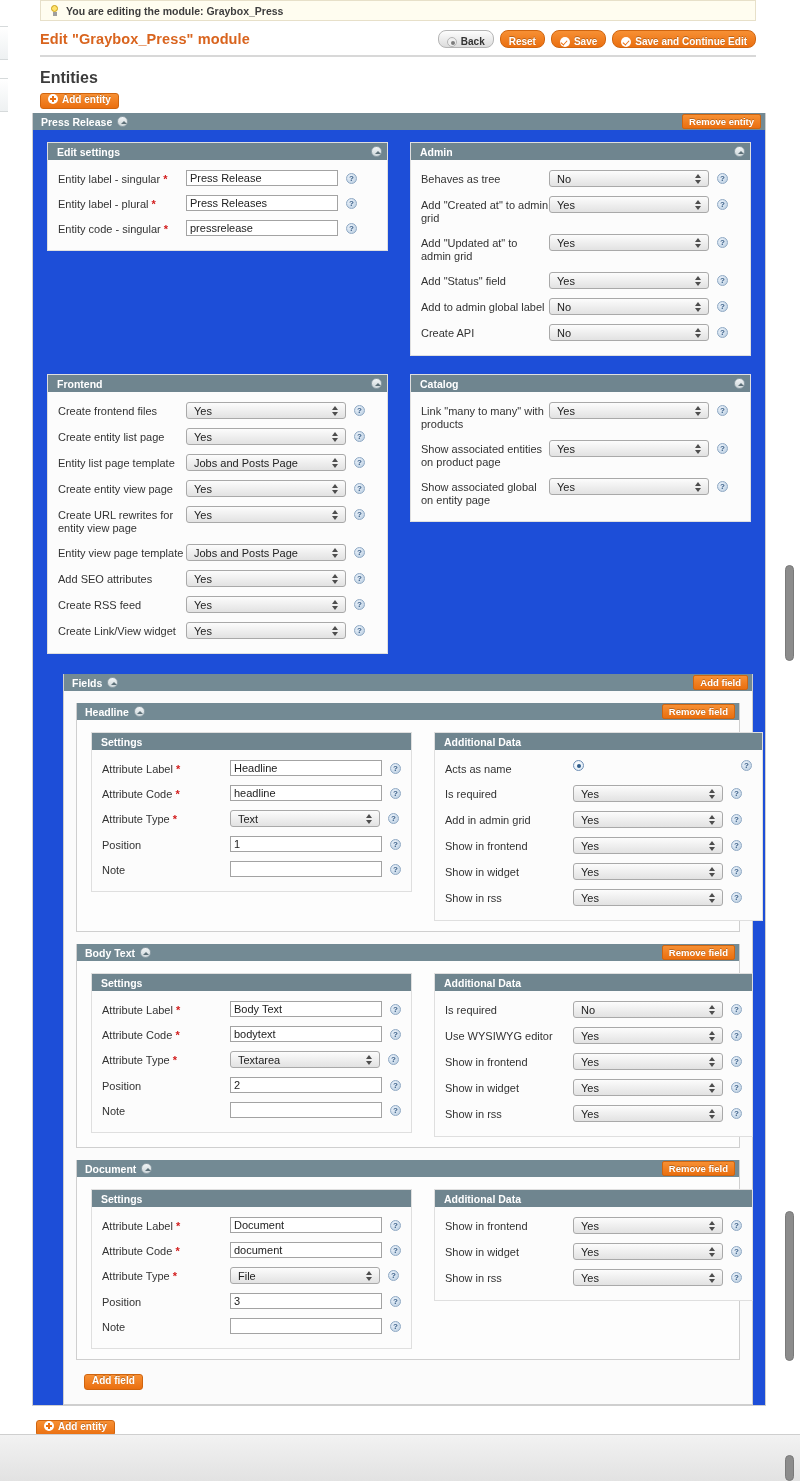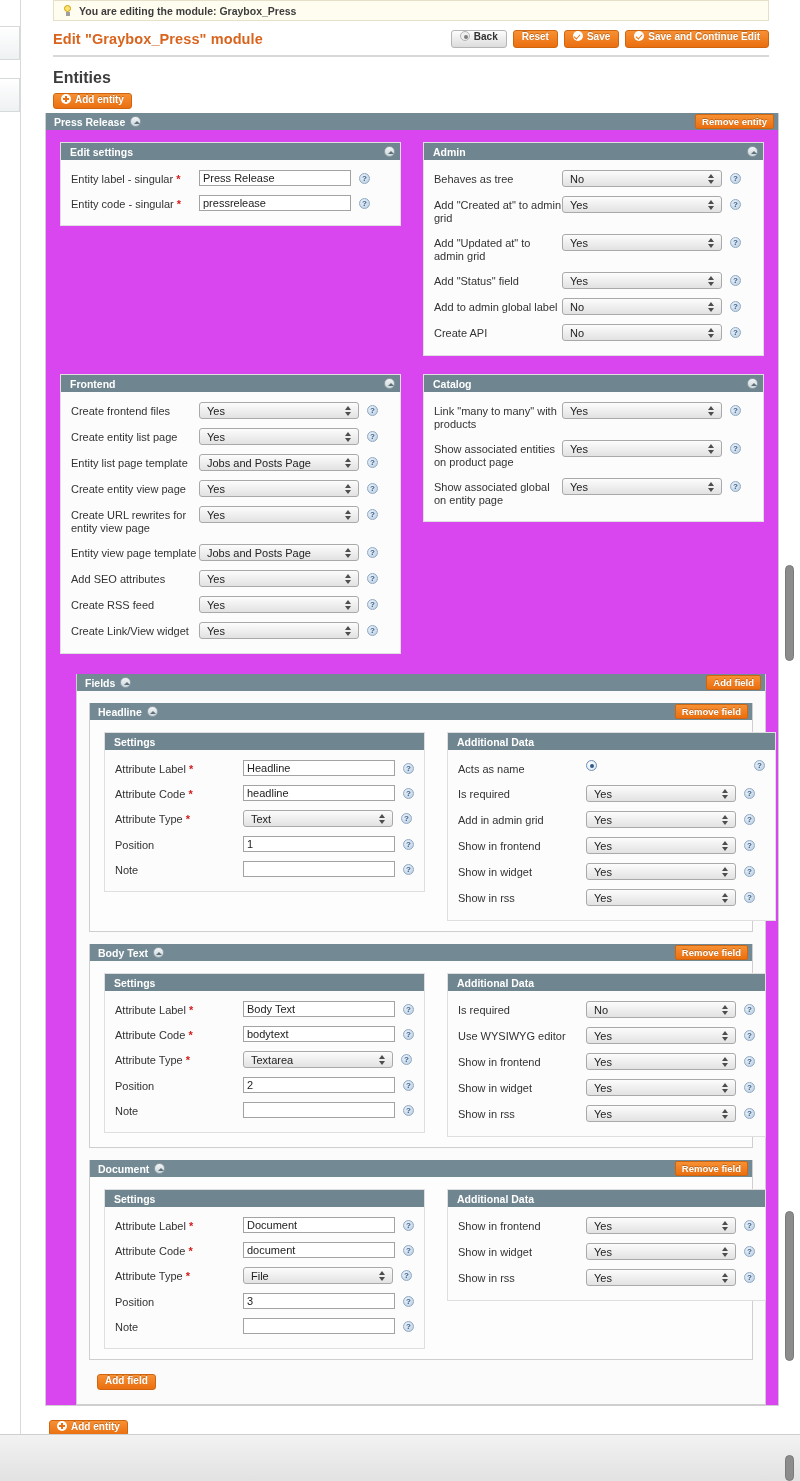--- a/index.html
+++ b/index.html
@@ -16,42 +16,42 @@
 
   
   #left-peek { position:absolute; left:0; top:0; width:22px; height:1434px; background:#ffffff; }
   #left-peek .pk { position:absolute; left:-4px; width:24px; height:34px;
       background:linear-gradient(#ffffff,#eef1f2); border:1px solid #d6dadb; border-left:none;}
   #left-peek .pk.a { top:26px; }
   #left-peek .pk.b { top:78px; }
   #left-peek .vline { position:absolute; left:20px; top:0; width:1px; height:1434px; background:#d9d9d9; }
 
   
-  #page { position:absolute; left:21px; top:0; width:757px; height:1434px; background:#fff; }
+  #page { position:absolute; left:8px; top:0; width:757px; height:1434px; background:#fff; }
 
   
   .notice {
     margin:0 0 0 32px; width:716px; height:21px;
     background:#fffdf0; border:1px solid #e7e0c9;
     display:flex; align-items:center; padding-left:8px; gap:6px;
     font-size:10.5px; font-weight:bold; color:#3d3d3d;
   }
   .bulb { width:11px; height:12px; position:relative; flex:none; }
   .bulb .glass { position:absolute; left:2px; top:0; width:7px; height:7px; border-radius:50%;
       background:#ffe26a; border:1px solid #c9a019; }
   .bulb .base { position:absolute; left:3.5px; top:7px; width:4px; height:4px; background:#9f9f9f; }
 
   
   .titlebar { margin-left:32px; width:716px; height:30px; display:flex; align-items:center;
       justify-content:space-between; padding-top:6px; }
   .page-title { font-size:14.5px; font-weight:bold; color:#d9641e; letter-spacing:0.1px;}
   .btn-group { display:flex; gap:6px; align-items:center; }
 
-  .btn { height:18px; border-radius:3px; font-size:10px; font-weight:bold; color:#fff;
-      display:inline-flex; align-items:flex-start; gap:4px; padding:0 8px; cursor:pointer;
+  .btn { height:18px; border-radius:8px; font-size:10px; font-weight:bold; color:#fff;
+      display:inline-flex; align-items:flex-end; gap:4px; padding:0 8px; cursor:pointer;
       border:1px solid #d0650f; white-space:nowrap;
       background:linear-gradient(#f79034,#ea6f10); text-shadow:0 -1px 0 rgba(0,0,0,.25); }
   .btn.gray { background:linear-gradient(#fdfdfd,#dcdcdc); color:#333; border:1px solid #b5b5b5;
       text-shadow:none; }
   .ico-c { width:10px; height:10px; border-radius:50%; background:#fff; display:inline-block;
       position:relative; flex:none; }
   .ico-c.chk::after { content:""; position:absolute; left:2.5px; top:1.5px; width:3px; height:5px;
       border:solid #ea6f10; border-width:0 1.6px 1.6px 0; transform:rotate(42deg); }
   .ico-c.dot::after { content:""; position:absolute; left:3px; top:3px; width:4px; height:4px;
       border-radius:50%; background:#7d7d7d; }
@@ -61,21 +61,21 @@
   .ico-c.plus::after  { content:""; position:absolute; left:2px; top:4px; width:6px; height:2px; background:#ea6f10;}
 
   .hr { margin-left:32px; width:716px; height:2px; background:#d8d8d8; margin-top:4px; }
 
   .entities-label { margin-left:32px; margin-top:12px; font-size:16px; font-weight:bold; color:#3c3c3c; }
 
   .addentity-wrap { margin-left:32px; margin-top:6px; }
 
   
   .entity-box { margin-left:24px; width:734px; border:1px solid #cfcfcf; border-top:none;
-      background:#d946ef; }
+      background:#1d4ed8; }
   .bar {
     height:17px; background:#738a94; color:#ffffff; font-size:10.5px; font-weight:bold;
     display:flex; align-items:center; padding:0 4px 0 8px; justify-content:space-between;
   }
   .bar .lt { display:flex; align-items:center; gap:5px; }
   .collapse-ico { width:11px; height:11px; border-radius:50%;
       background:linear-gradient(#f2f5f6,#cdd6da); border:1px solid #8fa0a8; position:relative; flex:none;}
   .collapse-ico::after { content:""; position:absolute; left:2.5px; top:4px;
       border-left:3px solid transparent; border-right:3px solid transparent; border-bottom:3.5px solid #5d7079; }
   .bar-btn { height:15px; background:linear-gradient(#f79034,#ea6f10); border:1px solid #d0650f;
@@ -216,20 +216,27 @@
           </div>
           <div class="panel-body" id="ns-body">
               <div class="row">
                 <div class="lbl">Entity label - singular <span class="req">*</span></div>
                 <div class="ctrl">
                   <input class="txt" type="text" value="Press Release" style="">
                   <span class="help"></span>
                 </div>
               </div>
               <div class="row">
+                <div class="lbl">Entity label - plural <span class="req">*</span></div>
+                <div class="ctrl">
+                  <input class="txt" type="text" value="Press Releases" style="">
+                  <span class="help"></span>
+                </div>
+              </div>
+              <div class="row">
                 <div class="lbl">Entity code - singular <span class="req">*</span></div>
                 <div class="ctrl">
                   <input class="txt" type="text" value="pressrelease" style="">
                   <span class="help"></span>
                 </div>
               </div>
             </div>
         </div>
       </div>
       <div class="col">

